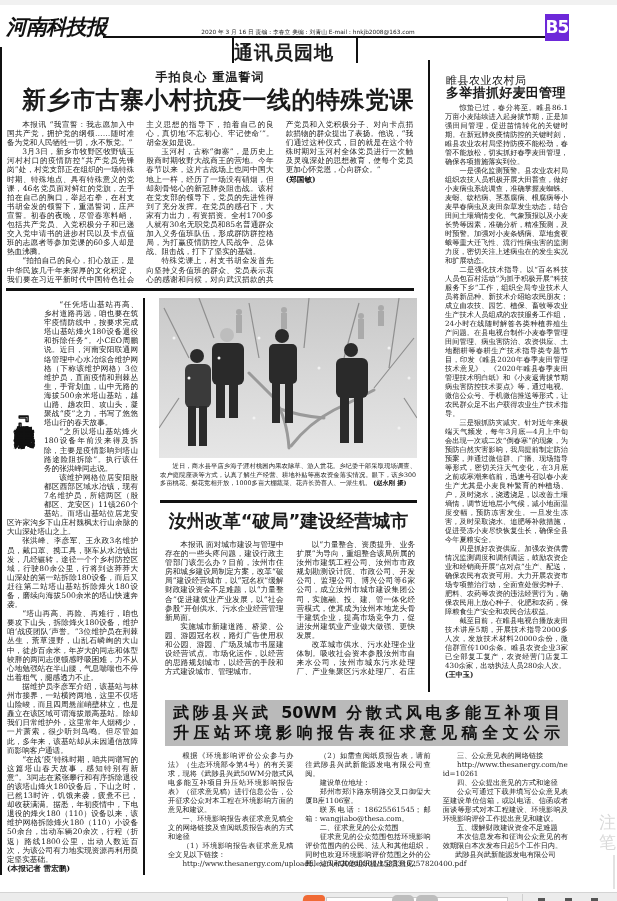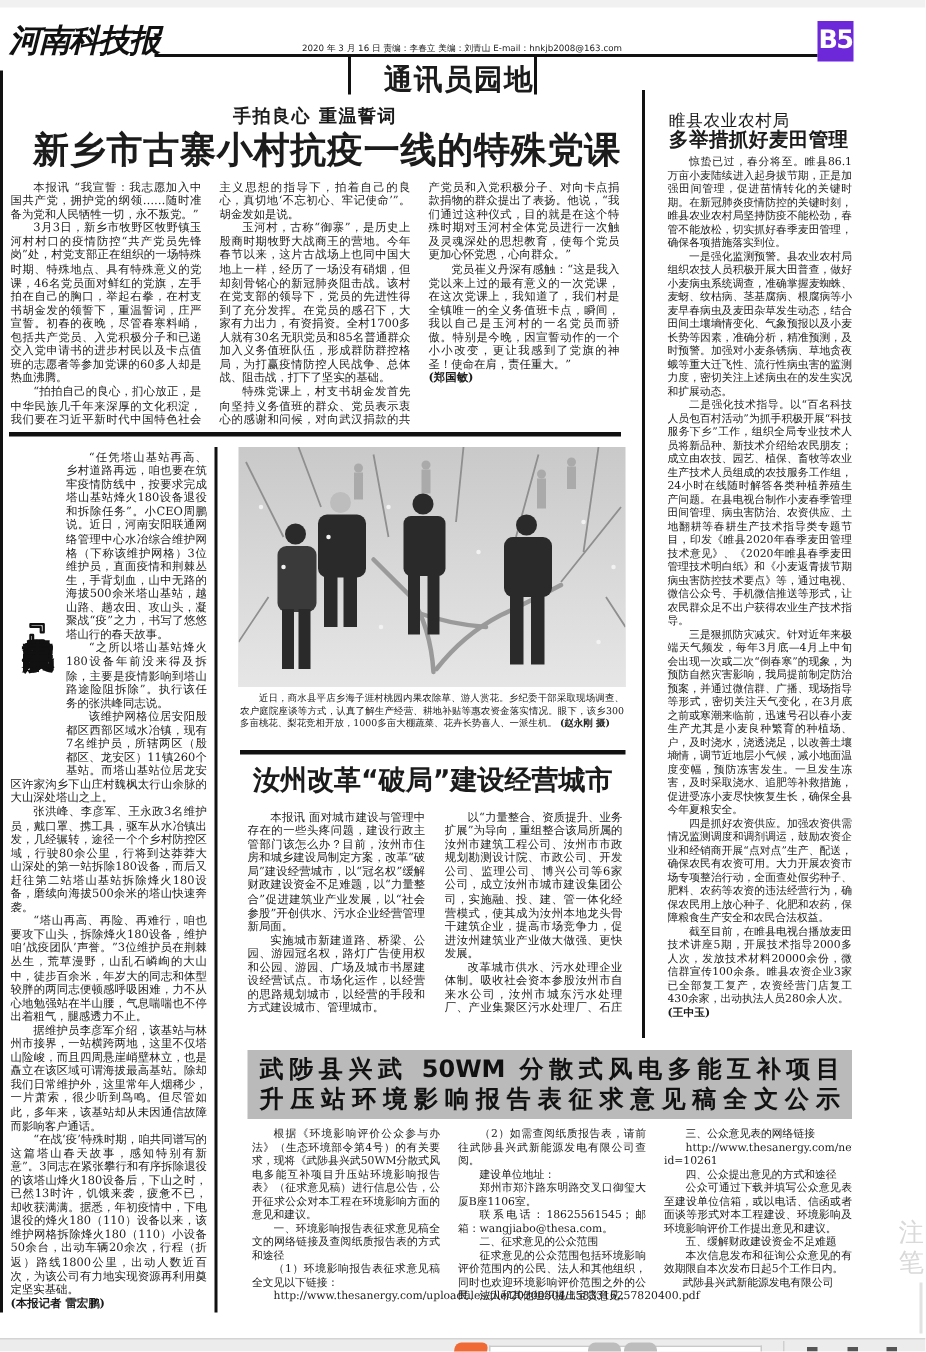--- a/index.html
+++ b/index.html
@@ -5,21 +5,21 @@
 *{box-sizing:border-box;margin:0;padding:0}
 html,body{width:617px;height:901px;overflow:hidden;background:#fff}
 body{position:relative;font-family:"DejaVu Serif",serif;color:#1b1b1b}
 .abs{position:absolute}
 .topband{left:0;top:0;width:617px;height:5px;background:#f1f1f1}
 .logo{left:6px;top:13px;font-family:"DejaVu Serif",serif;font-weight:bold;font-style:italic;font-size:21px;letter-spacing:-1px;color:#111;white-space:nowrap}
 .mast-line{left:103px;top:36px;width:442px;height:2px;background:#111}
 .meta{left:158px;top:28px;width:300px;text-align:center;font-family:"DejaVu Sans",sans-serif;font-size:5.8px;white-space:nowrap;color:#222}
 .pageno{left:545px;top:14px;width:24px;height:27px;background:#6d28d9;color:#fff;font-family:"DejaVu Sans",sans-serif;font-weight:bold;font-size:17px;line-height:27px;text-align:center;letter-spacing:-1px}
 .sec-bar{top:38px;width:2px;height:25px;background:#111}
-.sec-title{left:234px;top:40px;width:122px;text-align:right;font-family:Liberation Mono, monospace;font-weight:bold;font-size:19px;letter-spacing:1px;white-space:nowrap}
+.sec-title{left:234px;top:40px;width:122px;text-align:left;font-family:Liberation Mono, monospace;font-weight:bold;font-size:19px;letter-spacing:1px;white-space:nowrap}
 .leftborder{left:0;top:47px;width:2px;height:828px;background:#111}
 .kicker{left:6px;top:69px;width:408px;text-align:center;font-family:"DejaVu Sans",sans-serif;font-weight:bold;font-size:12px;letter-spacing:1px;white-space:nowrap}
 .headline{left:6px;top:85px;width:408px;text-align:right;font-family:"DejaVu Sans",sans-serif;font-weight:bold;font-size:24px;letter-spacing:0.5px;white-space:nowrap;line-height:30px}
 .body{font-size:7.6px;line-height:9.1px;text-align:justify;overflow:hidden}
 .body p{text-indent:2em}
 .cols3{column-count:3;column-gap:12px;column-fill:auto}
 .cols2{column-count:2;column-gap:13px;column-fill:auto}
 .byline{text-align:left;font-weight:bold;padding-right:6px}
 .rule{height:3px;background:#111}
 .vline{width:1.5px;background:#111}
@@ -63,21 +63,20 @@
 
 <div class="abs kicker">手拍良心  重温誓词</div>
 <div class="abs headline">新乡市古寨小村抗疫一线的特殊党课</div>
 <div class="abs body cols3" style="left:7px;top:120px;width:406px;height:166px">
   <div>
       <p>本报讯 “我宣誓：我志愿加入中国共产党，拥护党的纲领……随时准备为党和人民牺牲一切，永不叛党。”</p>
       <p>3月3日，新乡市牧野区牧野镇玉河村村口的疫情防控“共产党员先锋岗”处，村党支部正在组织的一场特殊时期、特殊地点、具有特殊意义的党课，46名党员面对鲜红的党旗，左手拍在自己的胸口，举起右拳，在村支书胡金发的领誓下，重温誓词，庄严宣誓。初春的夜晚，尽管春寒料峭，包括共产党员、入党积极分子和已递交入党申请书的进步村民以及卡点值班的志愿者等参加党课的60多人却是热血沸腾。</p>
       <p>“拍拍自己的良心，扪心放正，是中华民族几千年来深厚的文化积淀，我们要在习近平新时代中国特色社会主义思想的指导下，拍着自己的良心，真切地‘不忘初心、牢记使命’”。胡金发如是说。</p>
       <p>玉河村，古称“御寨”，是历史上殷商时期牧野大战商王的营地。今年春节以来，这片古战场上也同中国大地上一样，经历了一场没有硝烟，但却刻骨铭心的新冠肺炎阻击战。该村在党支部的领导下，党员的先进性得到了充分发挥。在党员的感召下，大家有力出力，有资捐资。全村1700多人就有30名无职党员和85名普通群众加入义务值班队伍，形成群防群控格局，为打赢疫情防控人民战争、总体战、阻击战，打下了坚实的基础。</p>
       <p>特殊党课上，村支书胡金发首先向坚持义务值班的群众、党员表示衷心的感谢和问候，对向武汉捐款的共产党员和入党积极分子、对向卡点捐款捐物的群众提出了表扬。他说，“我们通过这种仪式，目的就是在这个特殊时期对玉河村全体党员进行一次触及灵魂深处的思想教育，使每个党员更加心怀党恩，心向群众。”</p>
-      <p>党员崔义丹深有感触：“这是我入党以来上过的最有意义的一次党课，在这次党课上，我知道了，我们村是全镇唯一的全义务值班卡点，瞬间，我以自己是玉河村的一名党员而骄傲。特别是今晚，因宣誓动作的一个小小改变，更让我感到了党旗的神圣！使命在肩，责任重大。”</p>
     </div>
   <div class="byline">(郑国敏)</div>
 </div>
 <div class="abs rule" style="left:6px;top:288px;width:408px"></div>
 
 <div class="abs vline" style="left:428px;top:60px;height:632px"></div>
 <div class="abs dept">睢县农业农村局</div>
 <div class="abs rhead">多举措抓好麦田管理</div>
 <div class="abs body rbody">
   <div>

